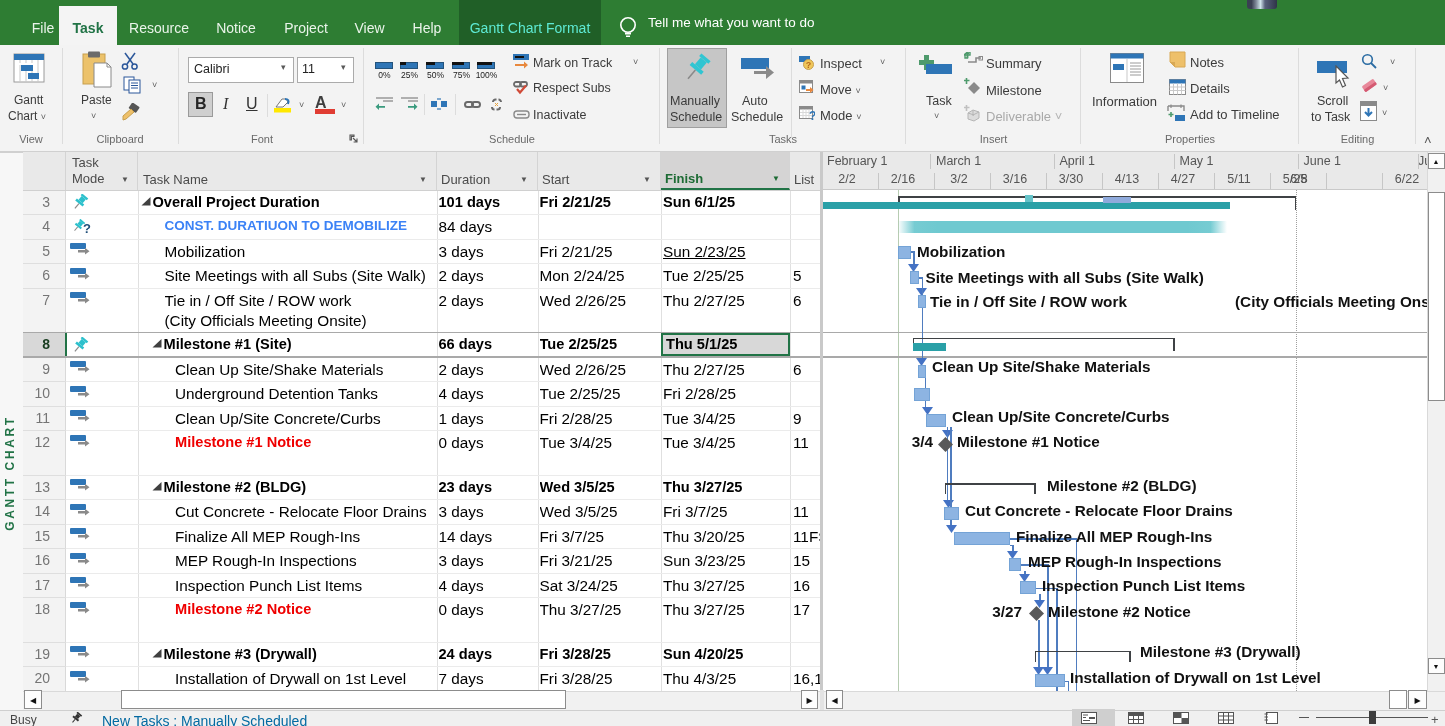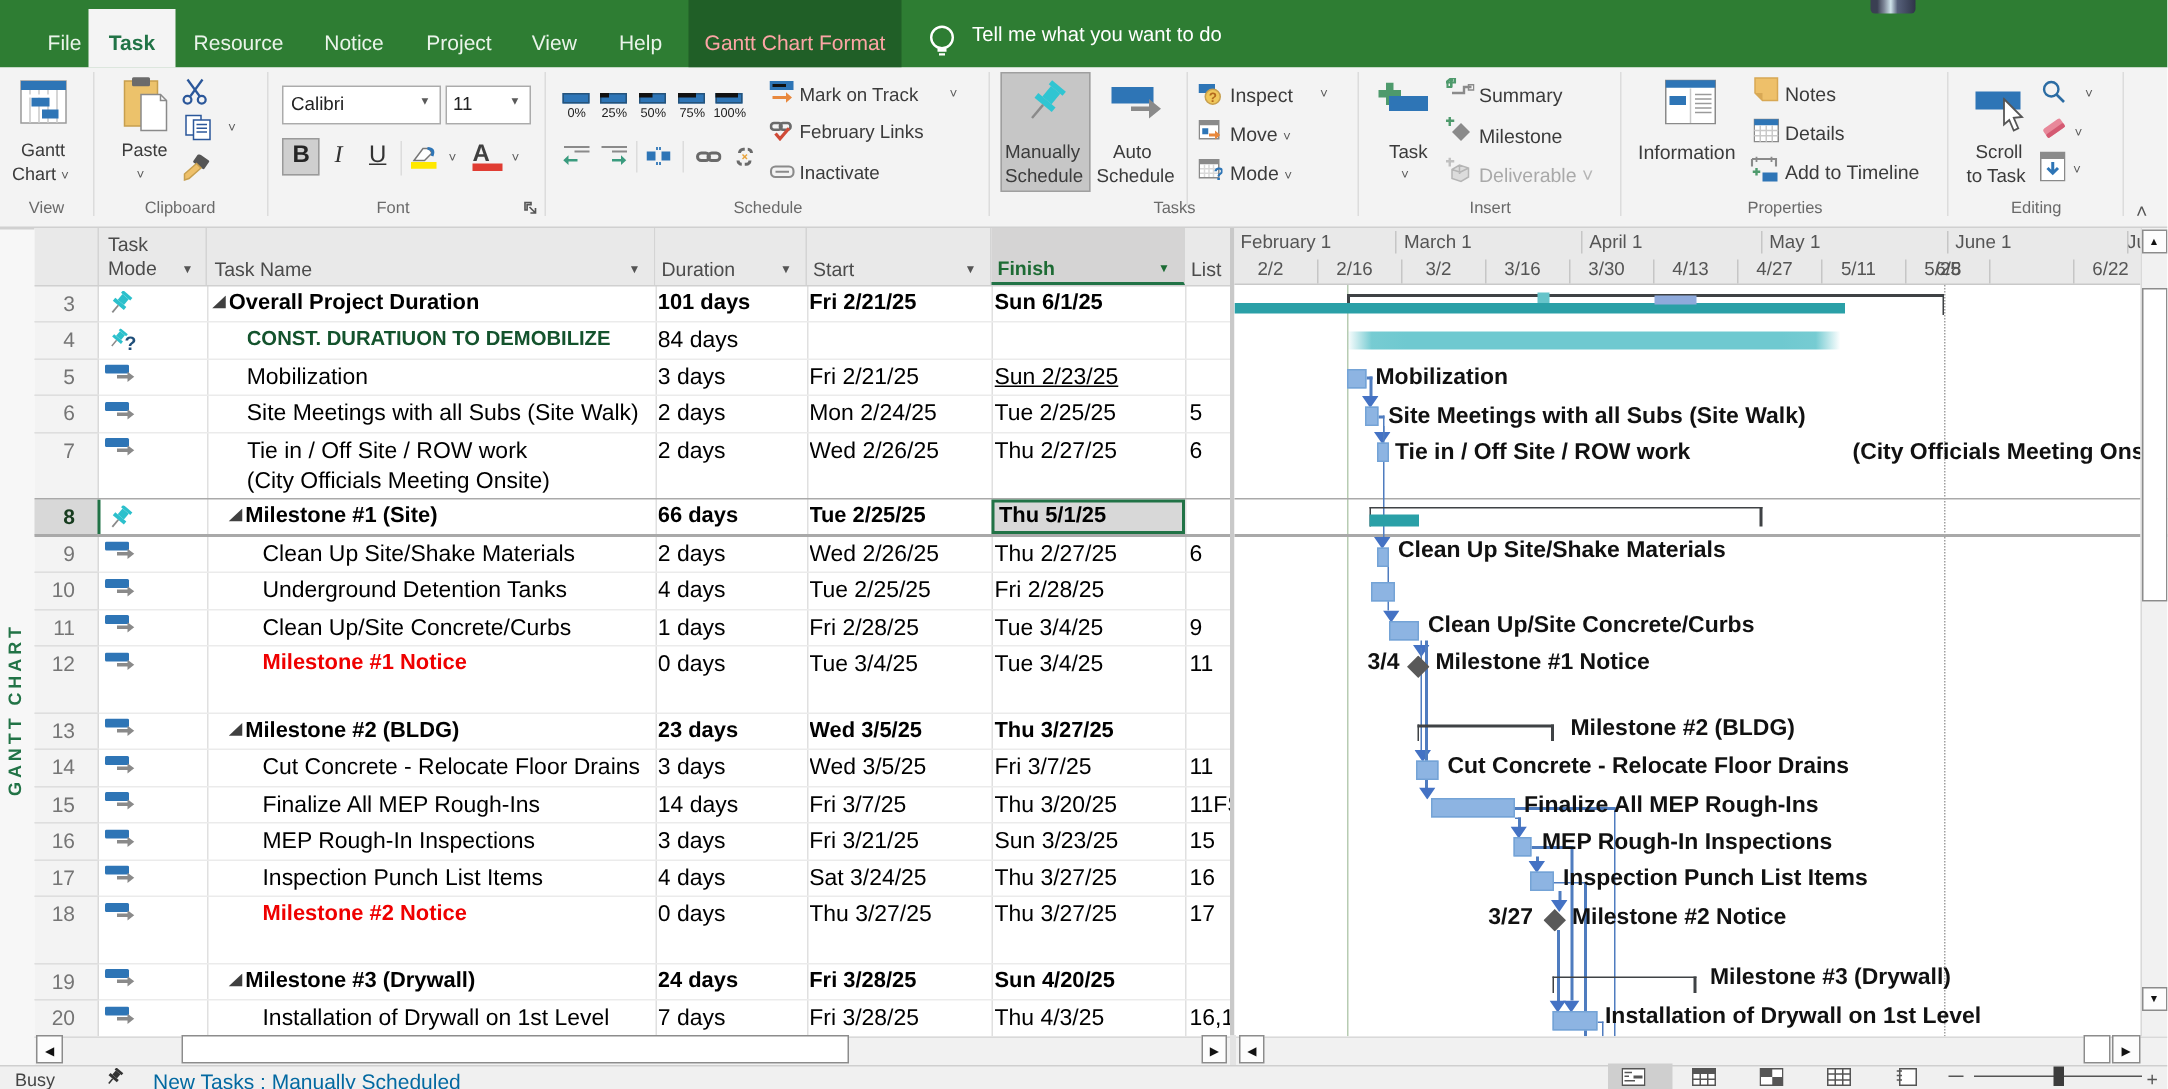--- a/index.html
+++ b/index.html
@@ -1,20 +1,20 @@
 <!DOCTYPE html>
 <html><head><meta charset="utf-8"><style>
 *{margin:0;padding:0;box-sizing:border-box}
 html,body{width:1445px;height:726px;overflow:hidden}
 body{font-family:"Liberation Sans",sans-serif;position:relative;background:#fff}
 .abs{position:absolute}
 .tabbar{left:0;top:0;width:1445px;height:45px;background:#2e7d33}
 .tab{top:0;height:45px;line-height:57px;color:#eaf4ea;font-size:14px;text-align:center}
 .tabsel{top:6px;height:39px;line-height:45px;background:#f4f4f4;color:#217346;font-weight:bold}
-.tabfmt{background:#205f27;color:#fca5a5}
+.tabfmt{background:#205f27;color:#5eead4}
 .ribbon{left:0;top:45px;width:1445px;height:107px;background:#f3f3f3;border-bottom:1px solid #d0d0d0}
 .gdiv{top:48px;height:96px;width:1px;background:#dcdcdc}
 .glabel{top:133px;height:12px;font-size:11px;color:#696969;text-align:center}
 .rtxt{font-size:12px;color:#3b3b3b;white-space:nowrap}
 .rtxt12{font-size:12.5px;color:#3b3b3b;white-space:nowrap}
 .chev{color:#5a5a5a;font-size:9px}
 .hdr{top:152px;height:38px;background:#e9e9e9;border-right:1px solid #d4d4d4;color:#4b4b4b;font-size:13px}
 .hl{position:absolute;left:4px;bottom:3px}
 .cell{position:absolute;font-size:15.3px;color:#000;white-space:nowrap;overflow:hidden}
 .num{font-size:14px;color:#757575;text-align:right}
@@ -186,21 +186,21 @@
   </svg>
 <div class="abs rtxt12" style="left:533px;top:56px">Mark on Track</div>
 <div class="abs chev" style="left:633px;top:57px">˅</div>
 <svg class="abs" style="left:513px;top:80px" width="17" height="15" viewBox="0 0 17 15">
     <g stroke="#6a6a6a" stroke-width="1.8" fill="none">
       <rect x="1" y="2" width="7" height="4.5" rx="2"></rect>
       <rect x="7" y="2" width="7" height="4.5" rx="2"></rect>
     </g>
     <path d="M4 9 l3 3.5 6-7" stroke="#d04a37" stroke-width="2.2" fill="none"></path>
   </svg>
-<div class="abs rtxt12" style="left:533px;top:81px">February Links</div>
+<div class="abs rtxt12" style="left:533px;top:81px">Respect Subs</div>
 <svg class="abs" style="left:513px;top:109px" width="17" height="11" viewBox="0 0 17 11">
     <rect x="1" y="2" width="15" height="7" rx="3" fill="none" stroke="#8a8a8a" stroke-width="1.4"></rect>
     <line x1="4" y1="5.5" x2="13" y2="5.5" stroke="#8a8a8a" stroke-width="1.4"></line>
   </svg>
 <div class="abs rtxt12" style="left:533px;top:108px">Inactivate</div>
 <div class="abs" style="left:667px;top:48px;width:60px;height:80px;background:#c6c6c6;border:1px solid #9f9f9f"></div>
 <svg class="abs" style="left:679px;top:52px" width="36" height="40" viewBox="0 0 36 40">
 <g transform="rotate(40 18 16)">
       <rect x="12" y="2" width="12" height="3.5" fill="#30c5d2"></rect>
       <rect x="14" y="5.5" width="8" height="9" fill="#30c5d2"></rect>
@@ -424,21 +424,21 @@
 <div class="abs cell num" style="left:23px;top:218.1px;width:27px;font-size:14px;">4</div>
 <svg class="abs" style="left:72px;top:218.5px" width="20" height="18" viewBox="0 0 20 18">
     <g transform="rotate(40 7 6) scale(0.8)">
       <rect x="5" y="0.5" width="8" height="2.2" fill="#2cc0cc"></rect>
       <rect x="6.3" y="2.7" width="5.4" height="5" fill="#2cc0cc"></rect>
       <rect x="4.2" y="7.7" width="9.6" height="2.6" fill="#2cc0cc"></rect>
       <line x1="9" y1="10.3" x2="9" y2="16.5" stroke="#8a8a8a" stroke-width="1.2"></line>
     </g>
     <text x="11" y="14" font-size="13" font-weight="bold" fill="#1f4e79">?</text>
   </svg>
-<div class="abs cell" style="left:164.5px;top:218.1px;width:269.5px;color:#14532d;font-weight:bold;font-size:13.5px;">CONST. DURATIUON TO DEMOBILIZE</div>
+<div class="abs cell" style="left:164.5px;top:218.1px;width:269.5px;color:#3b82f6;font-weight:bold;font-size:13.5px;">CONST. DURATIUON TO DEMOBILIZE</div>
 <div class="abs cell" style="left:438.5px;top:218.1px;width:97px;">84 days</div>
 <div class="abs cell" style="left:539.5px;top:218.1px;width:119px;"></div>
 <div class="abs cell" style="left:663px;top:218.1px;width:122px;"></div>
 <div class="abs cell" style="left:793px;top:218.1px;width:27px;"></div>
 <div class="abs cell num" style="left:23px;top:242.6px;width:27px;font-size:14px;">5</div>
 <svg class="abs" style="left:70px;top:243px" width="21" height="13" viewBox="0 0 21 13">
     <rect x="0" y="0" width="16" height="6" rx="1" fill="#2e75b6"></rect>
     <path d="M8 8.5 h7 v-2.2 l4.5 3.4 -4.5 3.4 v-2.2 h-7 z" fill="#8a8a8a" transform="translate(0,-1.5)"></path>
   </svg>
 <div class="abs cell" style="left:164.5px;top:242.6px;width:269.5px;">Mobilization</div>

